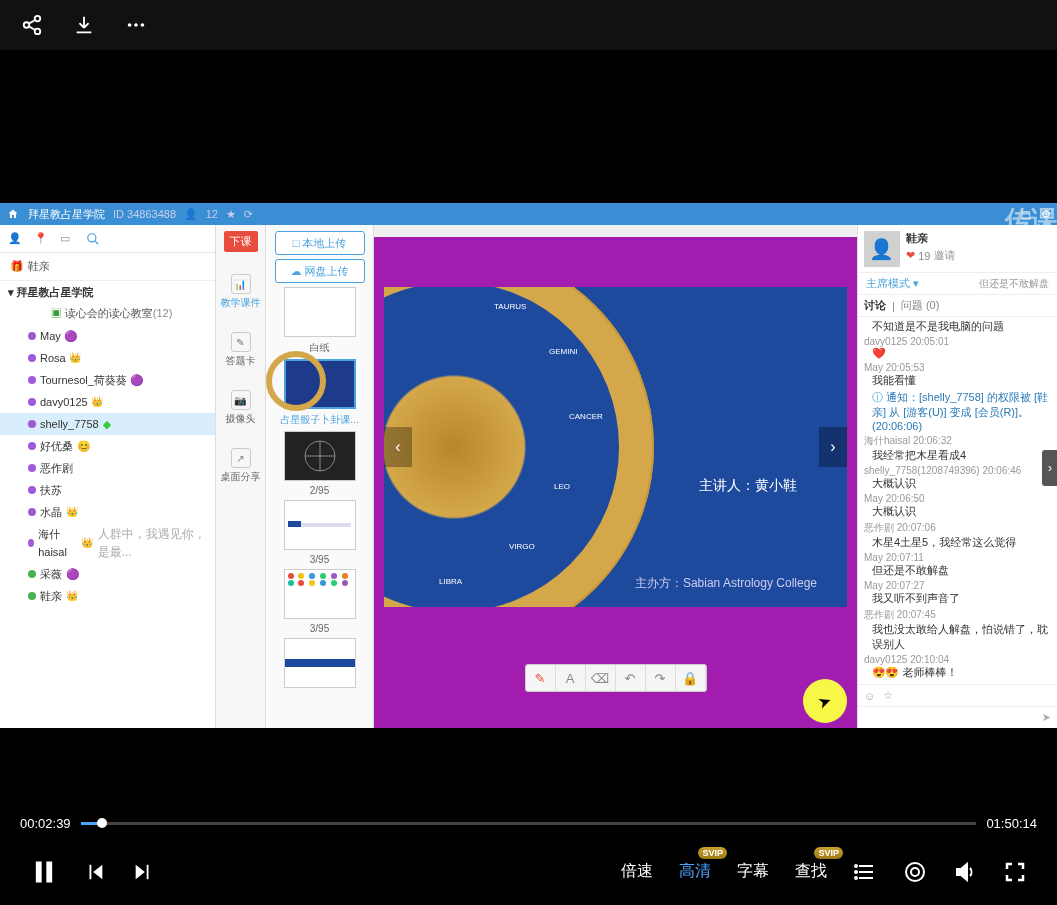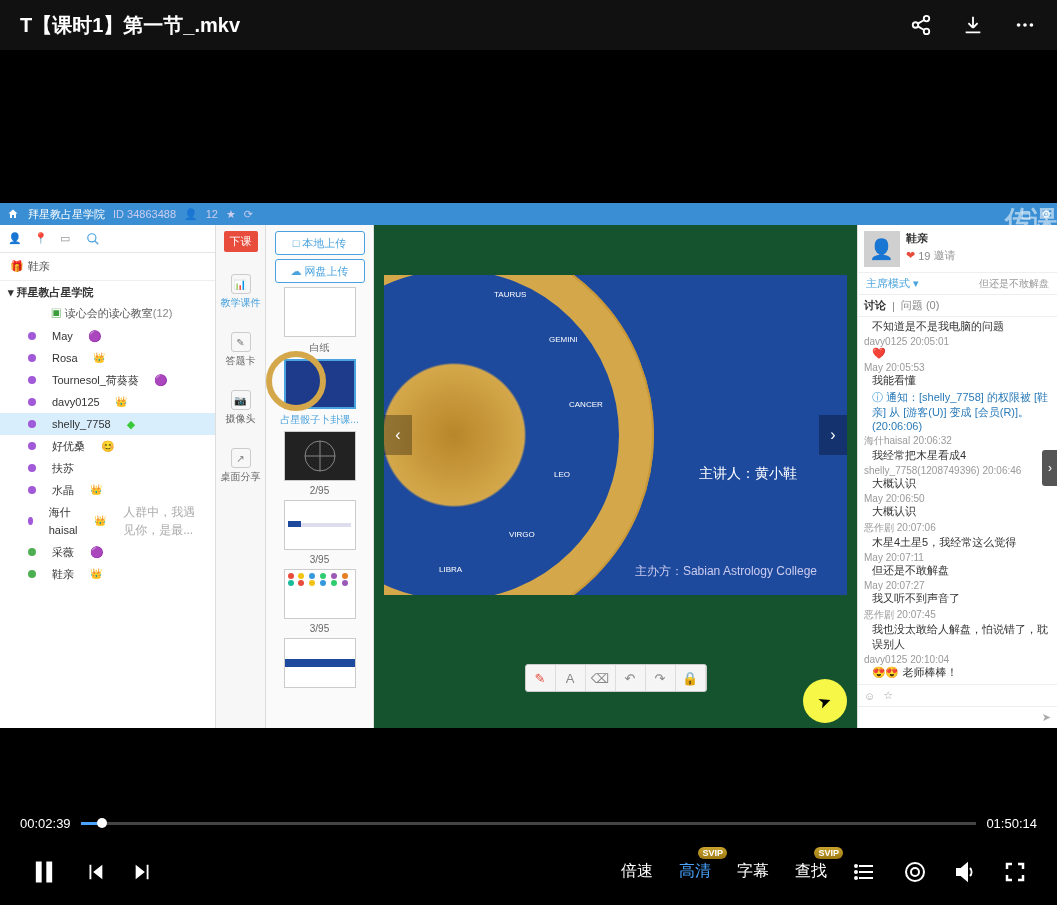--- a/index.html
+++ b/index.html
@@ -28,21 +28,21 @@
 
 
 .user-panel { width: 216px; background: #fff; border-right: 1px solid #ddd; display: flex; flex-direction: column; font-size: 11px; }
 .user-panel-tabs { height: 28px; border-bottom: 1px solid #e5e5e5; display: flex; align-items: center; padding: 0 8px; gap: 12px; color: #999; }
 .user-panel-tabs .tab-icon { width: 14px; height: 14px; cursor: pointer; }
 .user-panel-me { padding: 6px 10px; border-bottom: 1px solid #eee; color: #555; display: flex; align-items: center; gap: 4px; }
 .user-groups { flex: 1; overflow: auto; }
 .group-hdr { padding: 4px 8px; font-weight: bold; color: #333; cursor: pointer; }
 .group-sub { padding: 2px 8px 4px 16px; color: #555; text-align: center; }
 .group-sub .count { color: #888; }
-.user-item { padding: 2px 8px 2px 28px; display: flex; align-items: center; gap: 16px; cursor: pointer; color: #333; line-height: 18px; }
+.user-item { padding: 2px 8px 2px 28px; display: flex; align-items: center; gap: 4px; cursor: pointer; color: #333; line-height: 18px; }
 .user-item.selected { background: #d9eefc; }
 .user-item .status-text { color: #aaa; font-size: 12px; }
 .dot { width: 8px; height: 8px; border-radius: 50%; display: inline-block; }
 .dot.purple { background: #a259d9; }
 .dot.green { background: #4caf50; }
 .crown { color: #f0a020; font-size: 10px; }
 
 
 .tool-col { width: 50px; background: #f7f7f7; border-right: 1px solid #ddd; display: flex; flex-direction: column; align-items: center; padding-top: 6px; gap: 22px; font-size: 10px; color: #666; }
 .end-class-btn { background: #e74c3c; color: #fff; padding: 3px 6px; border-radius: 2px; font-size: 11px; cursor: pointer; }
@@ -53,21 +53,21 @@
 .slide-col { width: 108px; background: #fafafa; border-right: 1px solid #ddd; display: flex; flex-direction: column; align-items: center; padding: 6px 4px; gap: 4px; font-size: 10px; color: #666; overflow: hidden; }
 .upload-btn { width: 90px; height: 24px; border: 1px solid #4aa3df; color: #4aa3df; border-radius: 3px; display: flex; align-items: center; justify-content: center; gap: 3px; font-size: 11px; cursor: pointer; background: #fff; }
 .slide-thumb { width: 72px; height: 50px; background: #fff; border: 1px solid #ccc; display: flex; align-items: center; justify-content: center; color: #aaa; font-size: 9px; }
 .slide-thumb.selected { border: 2px solid #4aa3df; }
 .slide-thumb.dark { background: #1e3a8a; color: #fff; position: relative; }
 .slide-thumb.chart { background: #222; }
 .slide-label { font-size: 10px; color: #666; text-align: center; max-width: 90px; white-space: nowrap; overflow: hidden; text-overflow: ellipsis; }
 .slide-label.blue { color: #4aa3df; }
 
 
-.slide-main { flex: 1; background: #14532d; position: relative; display: flex; flex-direction: column; padding: 30px 0 0 0; }
+.slide-main { flex: 1; background: #a21caf; position: relative; display: flex; flex-direction: column; padding: 30px 0 0 0; margin-top: 12px; }
 .slide-canvas { margin: 20px 10px; height: 320px; background: #1e4a9e; position: relative; overflow: hidden; }
 .zodiac { position: absolute; left: -130px; top: -40px; width: 400px; height: 400px; border-radius: 50%; border: 35px solid #d4a84a; background: radial-gradient(circle, #b8862a 0%, #d4a84a 30%, #1e4a9e 31%); }
 .zodiac::before { content: ""; position: absolute; inset: -35px; border-radius: 50%; border: 2px solid #c89838; }
 .slide-title-text { position: absolute; right: 40px; top: 110px; color: #fff; font-size: 28px; letter-spacing: 2px; }
 .slide-presenter { position: absolute; right: 50px; top: 190px; color: #fff; font-size: 14px; }
 .slide-org { position: absolute; right: 30px; bottom: 15px; color: #cce; font-size: 12px; }
 .zodiac-label { position: absolute; color: #fff; font-size: 8px; }
 .nav-arrow { position: absolute; top: 50%; transform: translateY(-50%); width: 28px; height: 40px; background: rgba(0,0,0,0.3); color: #fff; display: flex; align-items: center; justify-content: center; cursor: pointer; font-size: 16px; }
 .nav-arrow.left { left: 0; }
 .nav-arrow.right { right: 0; }
@@ -117,21 +117,20 @@
 .ctrl-text { font-size: 16px; cursor: pointer; position: relative; }
 .ctrl-text.active { color: #4aa3ff; }
 .vip-badge { position: absolute; top: -14px; right: -16px; background: linear-gradient(#c9a22e,#9d7a12); color: #fff; font-size: 9px; padding: 1px 4px; border-radius: 8px; font-weight: bold; }
 
 svg { display: block; }
 </style>
 </head>
 <body>
 
 <div class="header">
-  <div class="header-title">T【课时1】第一节_.mkv</div>
   <div class="header-icons">
     <div class="icon">
       <svg width="22" height="22" viewBox="0 0 24 24" fill="none" stroke="#fff" stroke-width="2">
           <circle cx="18" cy="5" r="3"></circle>
           <circle cx="6" cy="12" r="3"></circle>
           <circle cx="18" cy="19" r="3"></circle>
           <line x1="8.6" y1="10.5" x2="15.4" y2="6.5"></line>
           <line x1="8.6" y1="13.5" x2="15.4" y2="17.5"></line>
         </svg>
     </div>
@@ -225,20 +224,24 @@
             <span>shelly_7758</span> 
             <span style="color:#3ac93a">◆</span>
           </div>
         <div class="user-item">
             <span class="dot purple"></span>
             <span>好优桑</span> 
             <span>😊</span>
           </div>
         <div class="user-item">
             <span class="dot purple"></span>
+            <span>恶作剧</span>
+          </div>
+        <div class="user-item">
+            <span class="dot purple"></span>
             <span>扶苏</span>
           </div>
         <div class="user-item">
             <span class="dot purple"></span>
             <span>水晶</span> 
             <span class="crown">👑</span>
           </div>
         <div class="user-item">
             <span class="dot purple"></span>
             <span>海什haisal</span> 

